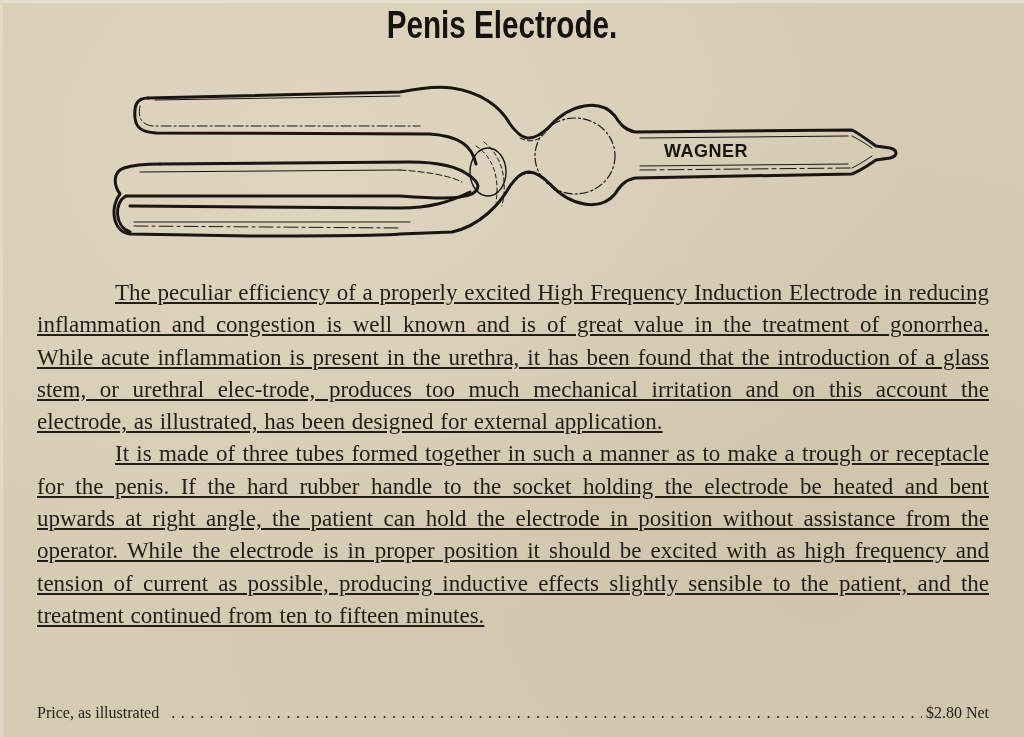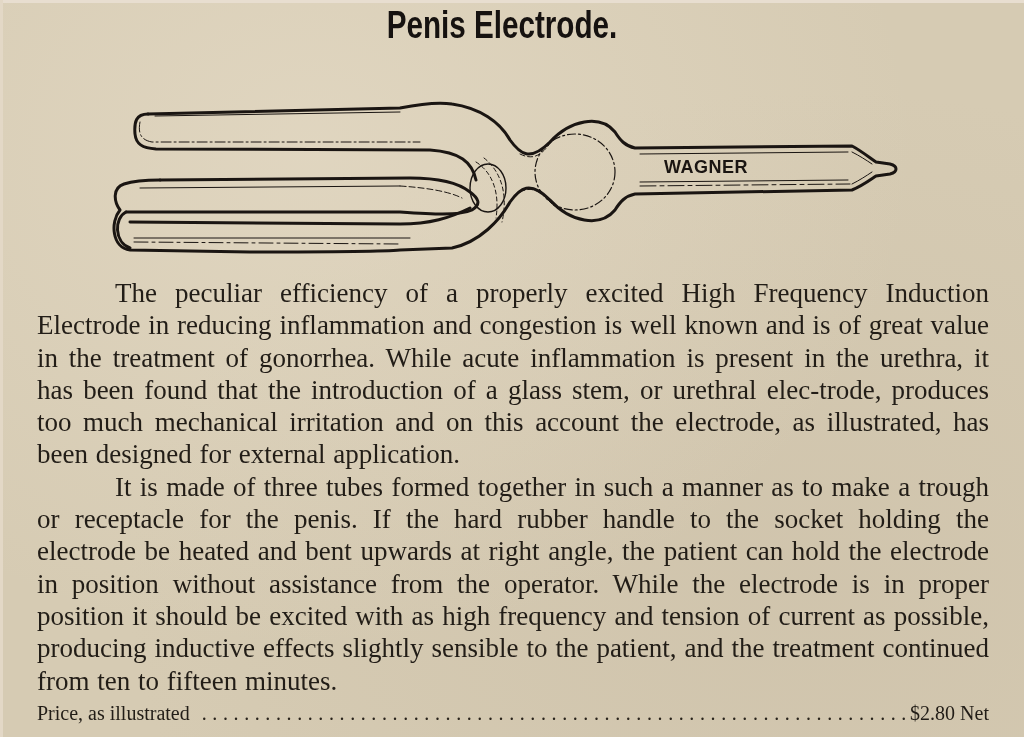--- a/index.html
+++ b/index.html
@@ -53,21 +53,21 @@
       font-size: 38px;
       letter-spacing: 0px;
       transform: scaleX(0.78);
       transform-origin: 50% 0;
       color: #161210;
       line-height: 46px;
     }
     .illustration {
       position: absolute;
       left: 100px;
-      top: 92px;
+      top: 76px;
       width: 820px;
       height: 176px;
     }
     .illustration svg {
       width: 820px;
       height: 176px;
       display: block;
     }
     .brand-label {
       position: absolute;
@@ -78,39 +78,40 @@
       font-size: 18px;
       letter-spacing: 0.5px;
       color: #1a1512;
       line-height: 20px;
     }
     .body-text {
       position: absolute;
       left: 37px;
       top: 277px;
       width: 952px;
-      font-size: 27px;
+      font-size: 23px;
       line-height: 32.3px;
       text-align: justify;
       word-spacing: 1px;
+      text-decoration: underline;
     }
     .body-text p {
       margin: 0;
       text-indent: 78px;
       text-align-last: left;
     }
     .body-text p.first {
       text-indent: 78px;
     }
     .price-line {
       position: absolute;
       left: 37px;
       top: 697px;
       width: 952px;
-      font-size: 20px;
+      font-size: 16px;
       line-height: 32px;
       display: flex;
       align-items: baseline;
       white-space: nowrap;
     }
     .price-label {
       flex: 0 0 auto;
     }
     .leader {
       flex: 1 1 auto;

